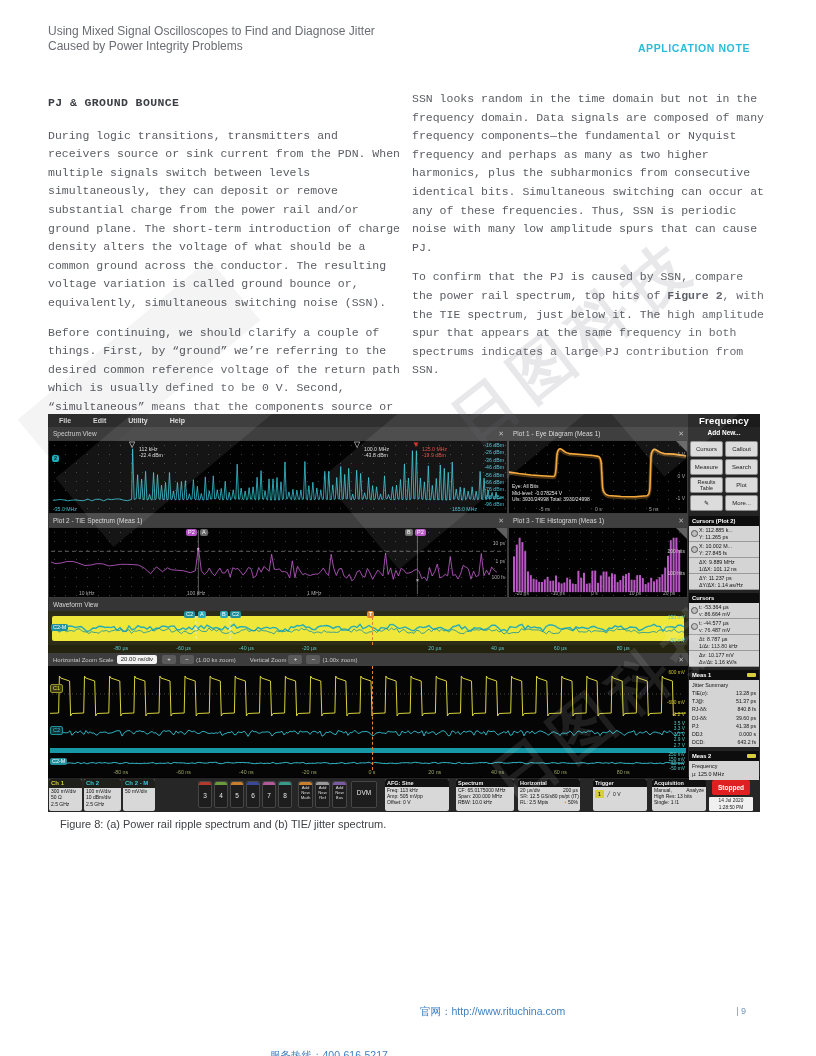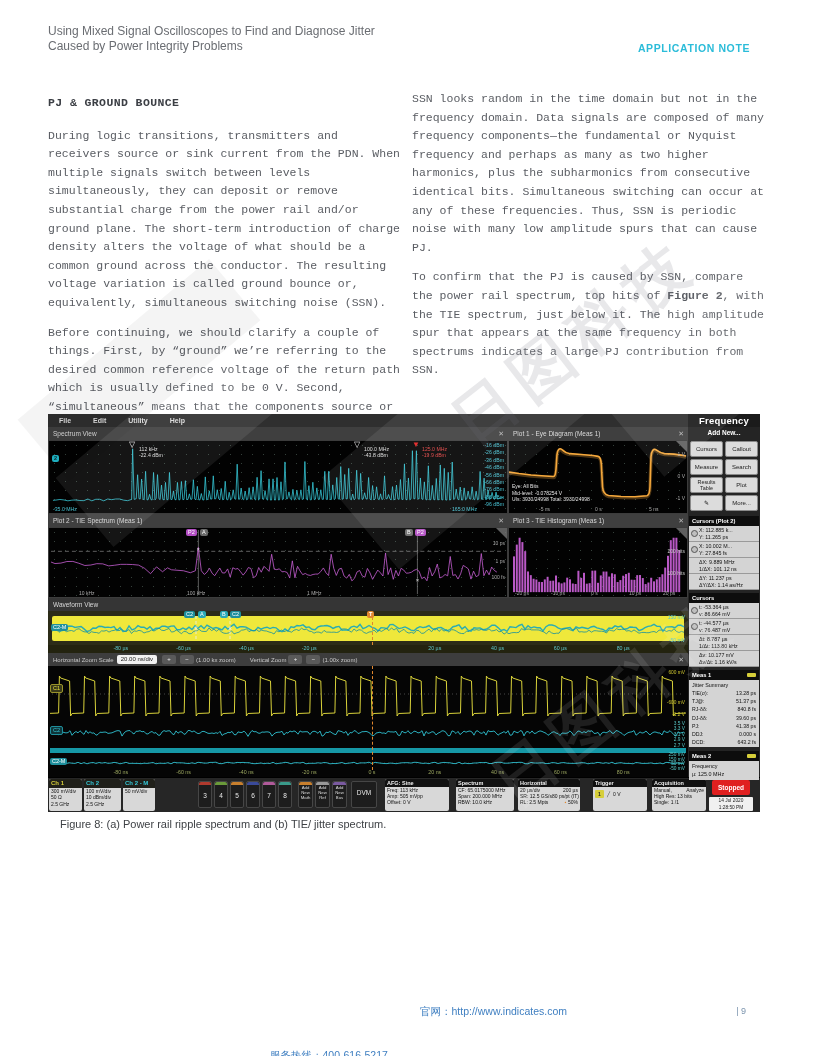--- a/index.html
+++ b/index.html
@@ -592,16 +592,16 @@
         <div style="position: absolute; left: 1px; top: 334.4px; width: 70px; background: rgb(212, 212, 212); padding: 1px 0px 2px;">
           <div style="font-size: 5.4px; padding-left: 3px; color: rgb(17, 17, 17); line-height: 8px;">Frequency</div>
           <div style="font-size: 5.4px; padding-left: 3px; color: rgb(17, 17, 17); line-height: 8px;">µ: 125.0 MHz</div>
         </div>
       </div>
   </div>
 
   <div class="caption">Figure 8: (a) Power rail ripple spectrum and (b) TIE/ jitter spectrum.</div>
   <div class="pfooter">
     <span class="svc">服务热线：400-616-5217</span>
-    <span class="site">官网：http://www.indicates.com</span>
+    <span class="site">官网：http://www.rituchina.com</span>
     <span class="pnum">| 9</span>
   </div>
 </div>
 
 </body></html>

